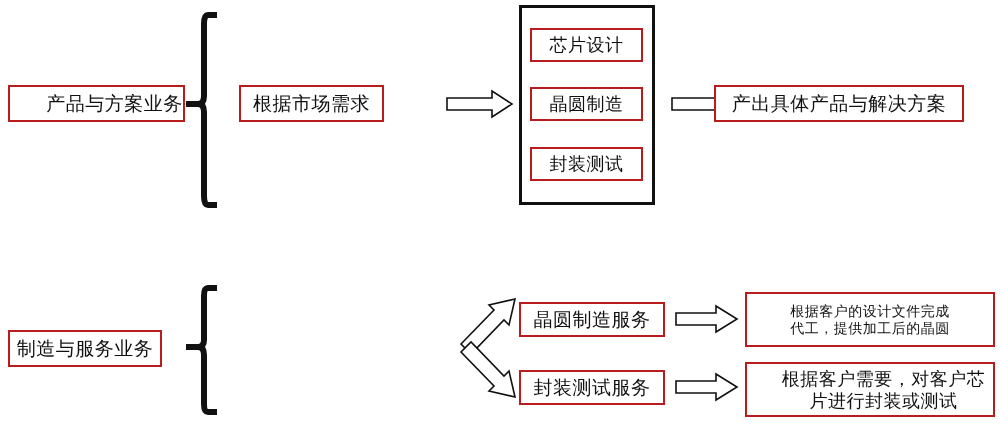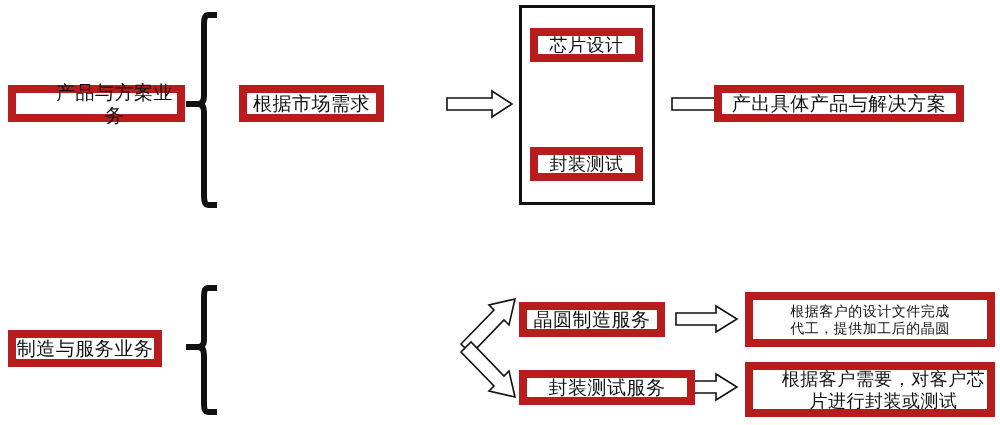--- a/index.html
+++ b/index.html
@@ -12,21 +12,21 @@
     position: relative;
     width: 1000px;
     height: 425px;
     background: #ffffff;
     overflow: hidden;
     font-family: "DejaVu Serif", "Liberation Serif", serif;
   }
   .box {
     position: absolute;
     box-sizing: border-box;
-    border: 8px solid #b91c1c;
+    border: 2px solid #b91c1c;
     background: #ffffff;
     display: flex;
     align-items: center;
     justify-content: center;
     text-align: center;
     color: #111111;
     font-size: 19px;
     line-height: 1.18;
     letter-spacing: 0.5px;
     white-space: pre-line;
@@ -103,31 +103,32 @@
   </svg>
 
   <div class="box" style="left:8px; top:85px; width:177px; height:37px;padding-left:36px;">产品与方案业务</div>
 
   <div class="box" style="left:239px; top:85px; width:145px; height:37px;">根据市场需求</div>
 
   <div class="box thick plain-container" style="left:519px; top:5px; width:136px; height:200px;"></div>
 
   <div class="box" style="left:530px; top:28px; width:113px; height:34px; font-size:18px;">芯片设计</div>
 
+  <div class="box" style="left:530px; top:87px; width:113px; height:34px; font-size:18px;">晶圆制造</div>
 
   <div class="box" style="left:530px; top:147px; width:113px; height:34px; font-size:18px;">封装测试</div>
 
   <div class="box" style="left:714px; top:85px; width:250px; height:37px;">产出具体产品与解决方案</div>
 
   <div class="box" style="left:8px; top:330px; width:154px; height:37px;">制造与服务业务</div>
 
 
   <div class="box" style="left:519px; top:302px; width:146px; height:35px;">晶圆制造服务</div>
 
-  <div class="box" style="left:519px; top:370px; width:176px; height:35px;">封装测试服务</div>
+  <div class="box" style="left:519px; top:370px; width:146px; height:35px;">封装测试服务</div>
 
   <div class="box" style="left:745px; top:292px; width:250px; height:55px; font-size:14px;">根据客户的设计文件完成
 代工，提供加工后的晶圆</div>
 
   <div class="box" style="left:745px; top:362px; width:250px; height:55px; font-size:18px;padding-left:27px;">根据客户需要，对客户芯
 片进行封装或测试</div>
 
 </div>
 
 </body></html>

